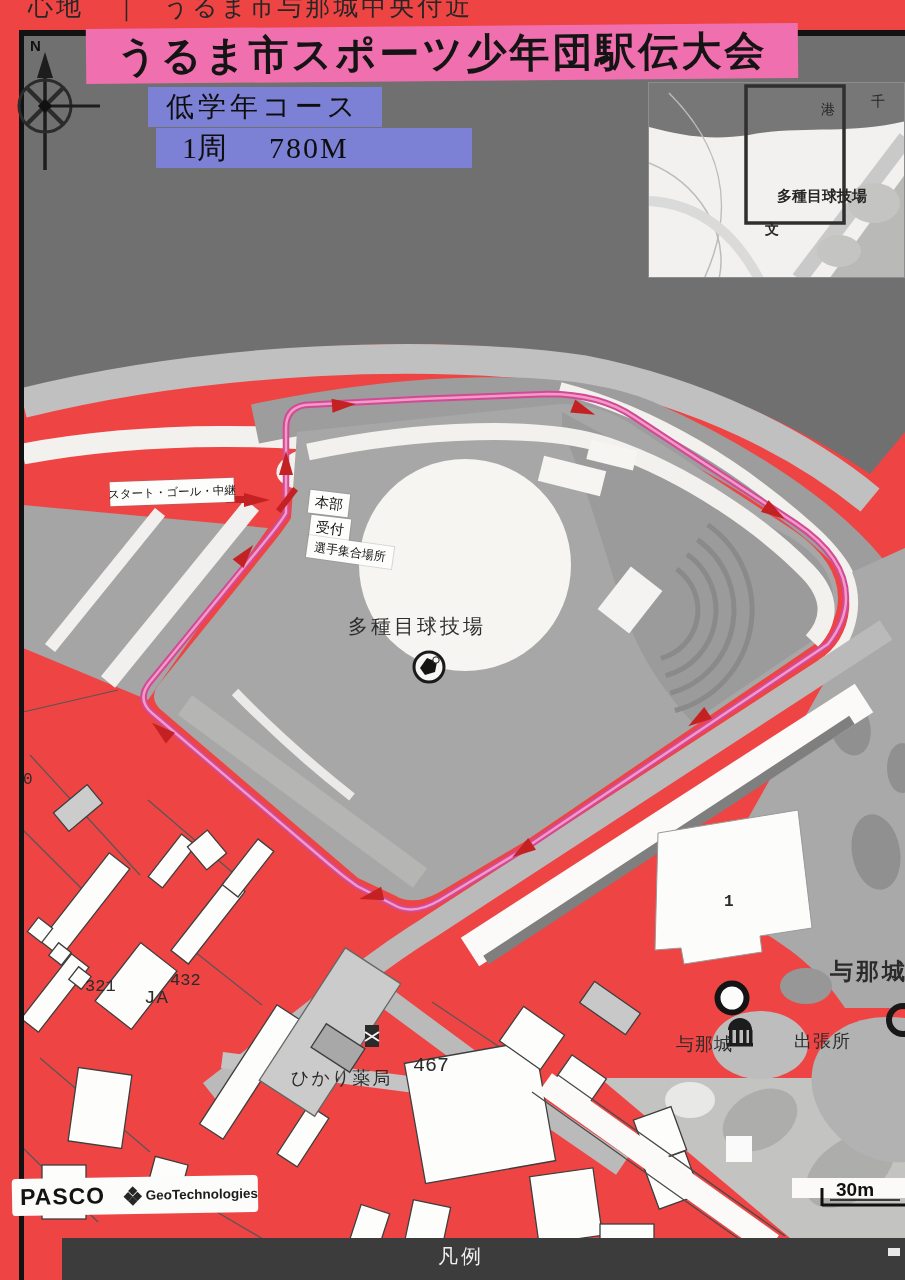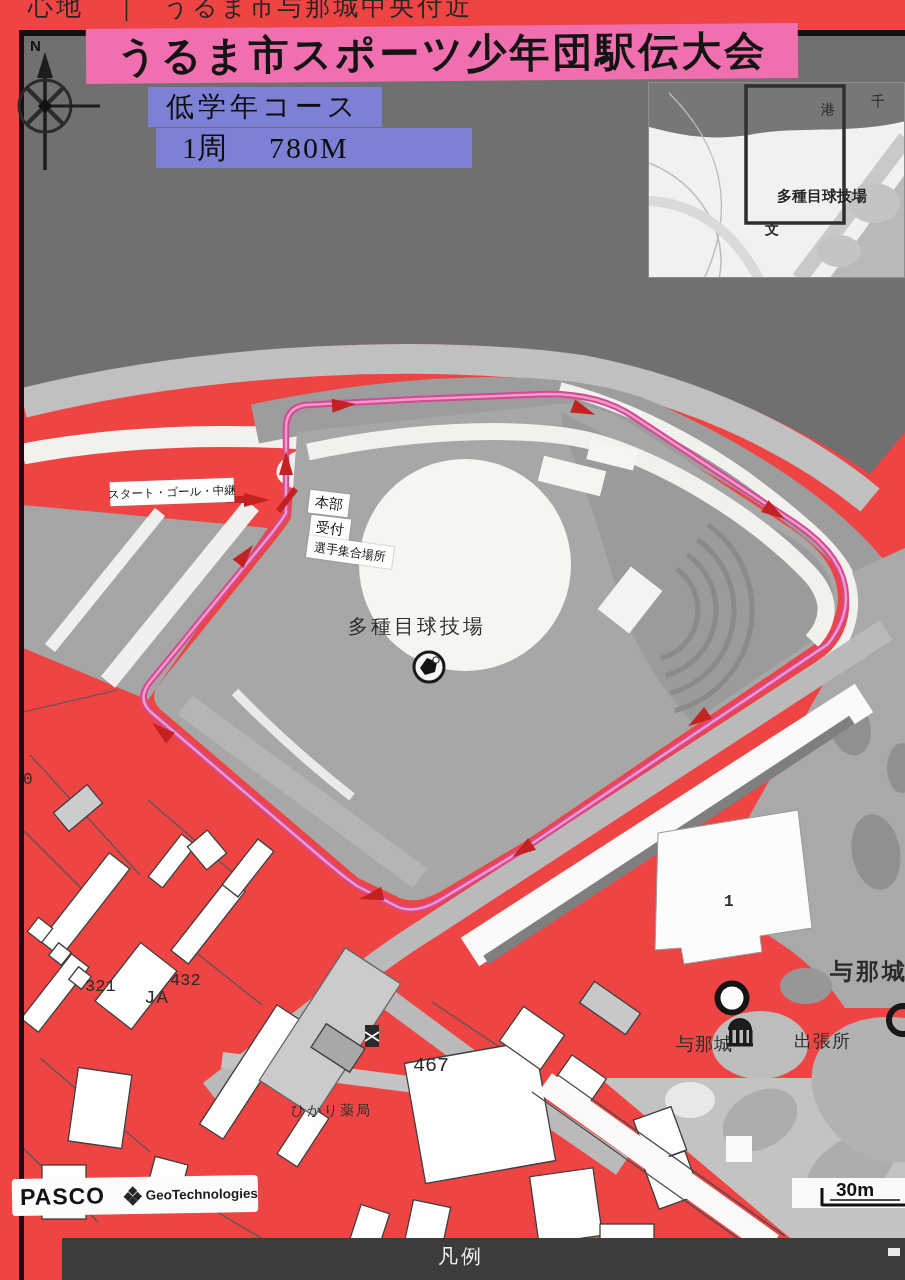--- a/index.html
+++ b/index.html
@@ -38,32 +38,32 @@
   #lbl-uketsuke{left:310px;top:517px;width:40px;height:23px;font-size:14px;transform:rotate(7deg);}
   #lbl-assembly{left:307px;top:541px;width:86px;height:22px;font-size:12px;transform:rotate(8deg);}
   
   .maplbl{position:absolute;color:#2b2b2b;white-space:nowrap;z-index:5;font-family:Liberation Mono, monospace;}
   #lbl-stadium{left:348px;top:613px;font-size:20px;letter-spacing:3px;color:#2e2e2e;}
   #lbl-431{left:85px;top:977px;font-size:17px;}
   #lbl-432{left:170px;top:971px;font-size:17px;}
   #lbl-ja{left:144px;top:987px;font-size:19px;letter-spacing:1px;}
   #lbl-467{left:413px;top:1054px;font-size:20px;}
   #lbl-0{left:23px;top:771px;font-size:16px;}
-  #lbl-pharmacy{left:291px;top:1066px;font-size:14px;letter-spacing:2px;margin-top:36px;}
+  #lbl-pharmacy{left:291px;top:1066px;font-size:18px;letter-spacing:2px;}
   #lbl-branch-pre{left:676px;top:1032px;font-size:18px;letter-spacing:1px;}
   #lbl-branch-suf{left:754px;top:1029px;font-size:18px;letter-spacing:1px;margin-left:40px;}
   #lbl-district{left:830px;top:956px;font-size:23px;font-weight:bold;letter-spacing:3px;}
   #lbl-b1{left:724px;top:893px;font-size:16px;font-weight:bold;}
   
   #footer-credit{left:12px;top:1177px;width:246px;height:37px;background:#fcfcfb;border-radius:4px;
     transform:rotate(-1deg);display:flex;align-items:center;z-index:5;}
   #footer-credit .pasco{font-size:23px;font-weight:bold;letter-spacing:1px;color:#131313;margin-left:8px;}
   #footer-credit .geoicon{margin-left:18px;}
   #footer-credit .geo{font-size:13.5px;font-weight:bold;color:#1d1d1d;margin-left:4px;}
-  #scalebox{left:792px;top:1178px;width:113px;height:30px;background:#fbfaf8;z-index:5;}
+  #scalebox{left:792px;top:1178px;width:113px;height:20px;background:#fbfaf8;z-index:5;}
   #scalebox .num{position:absolute;left:44px;top:1px;font-size:19px;font-weight:bold;color:#111;}
   #legend-label{left:438px;top:1243px;font-size:20px;letter-spacing:3px;color:#efefef;z-index:6;text-align:right;}
 </style>
 </head>
 <body>
 
 <div id="page">
 
   <svg class="abs" width="905" height="1280" viewBox="0 0 905 1280" style="left:0;top:0;z-index:1;">
 

